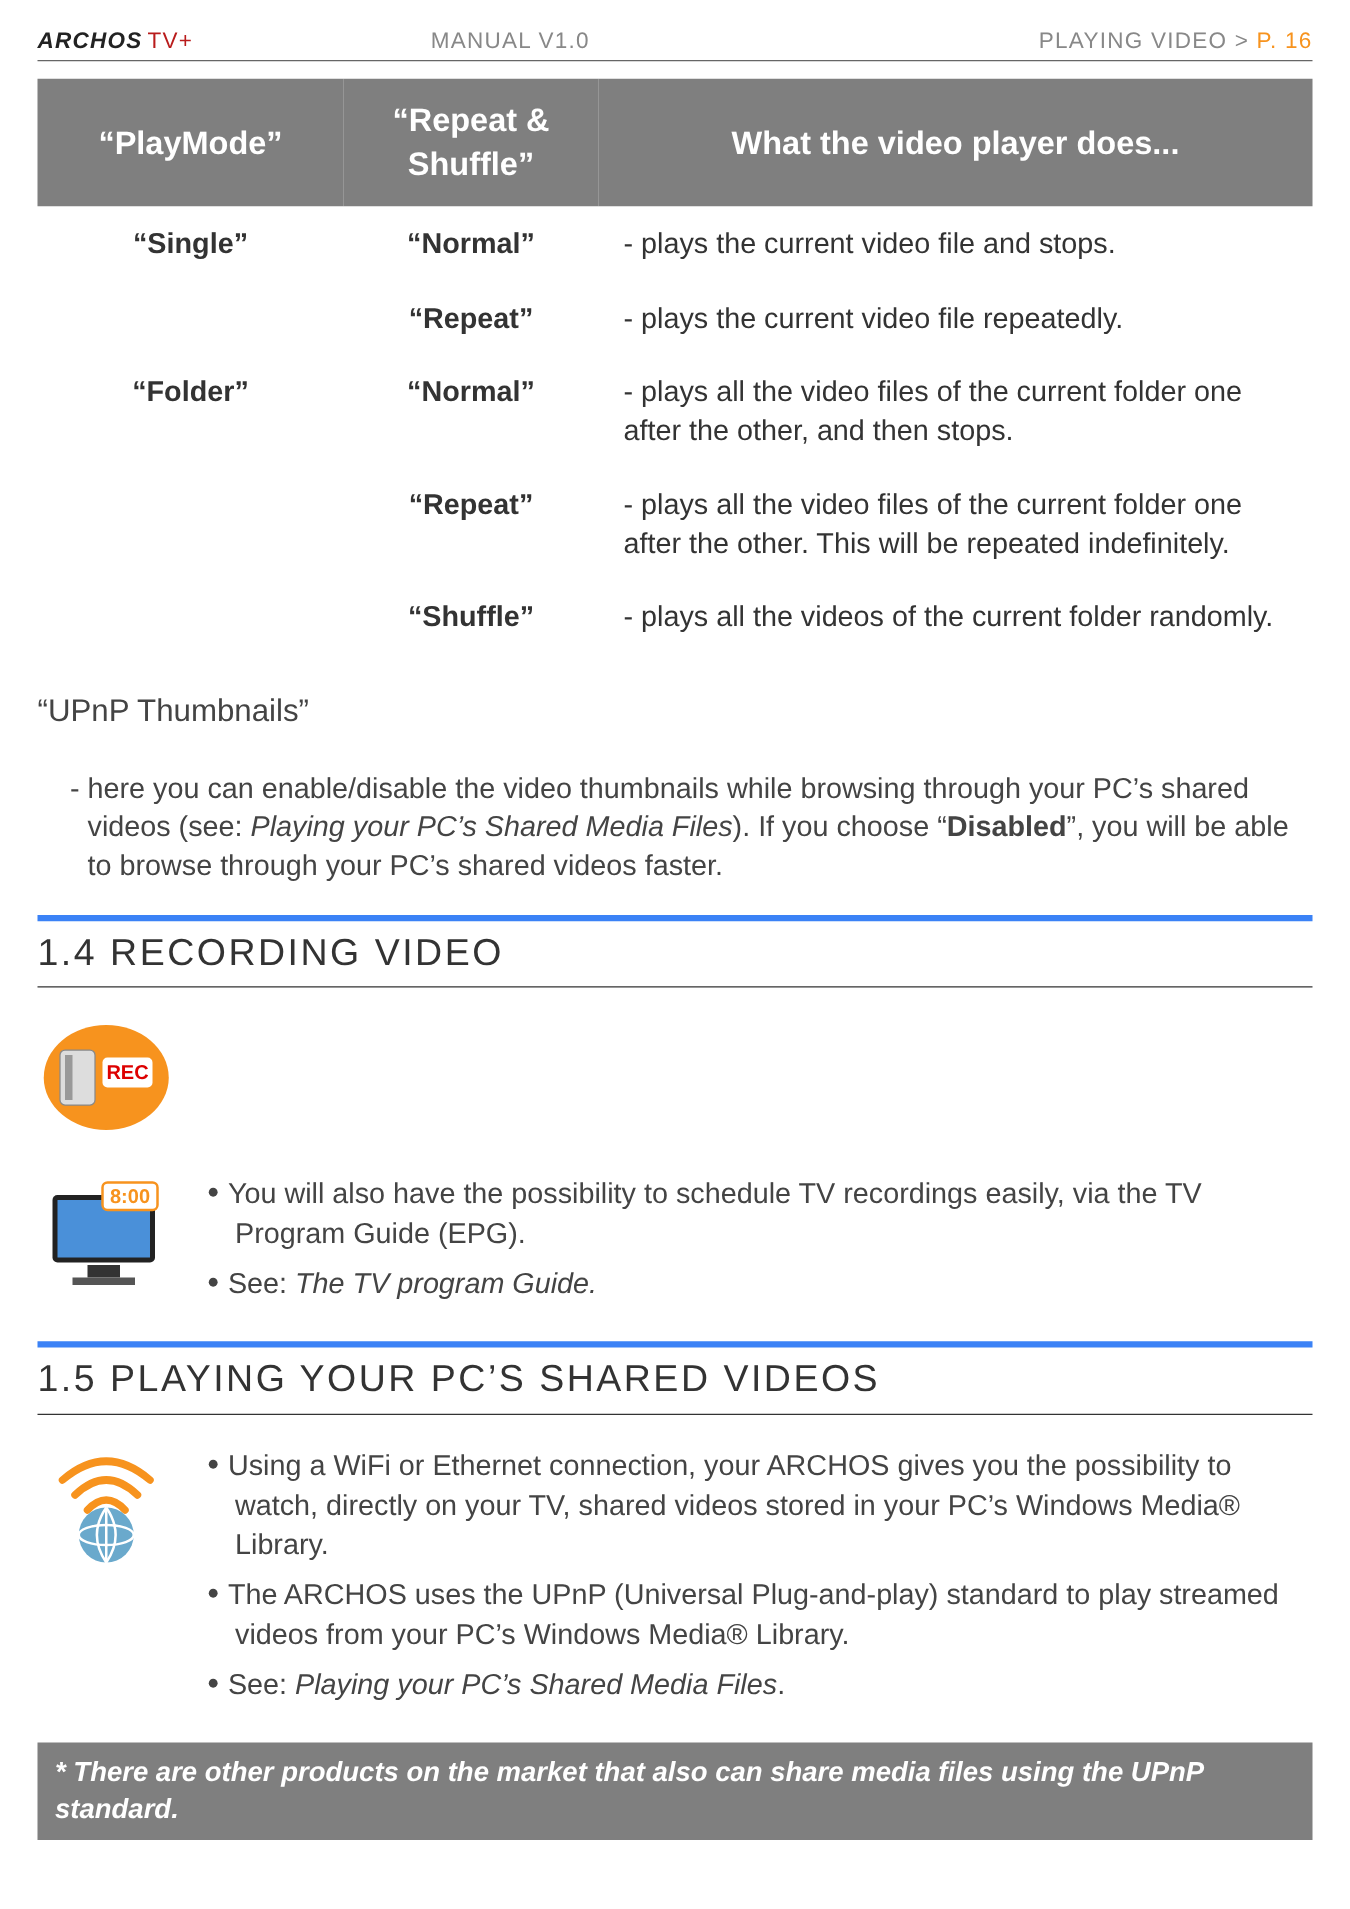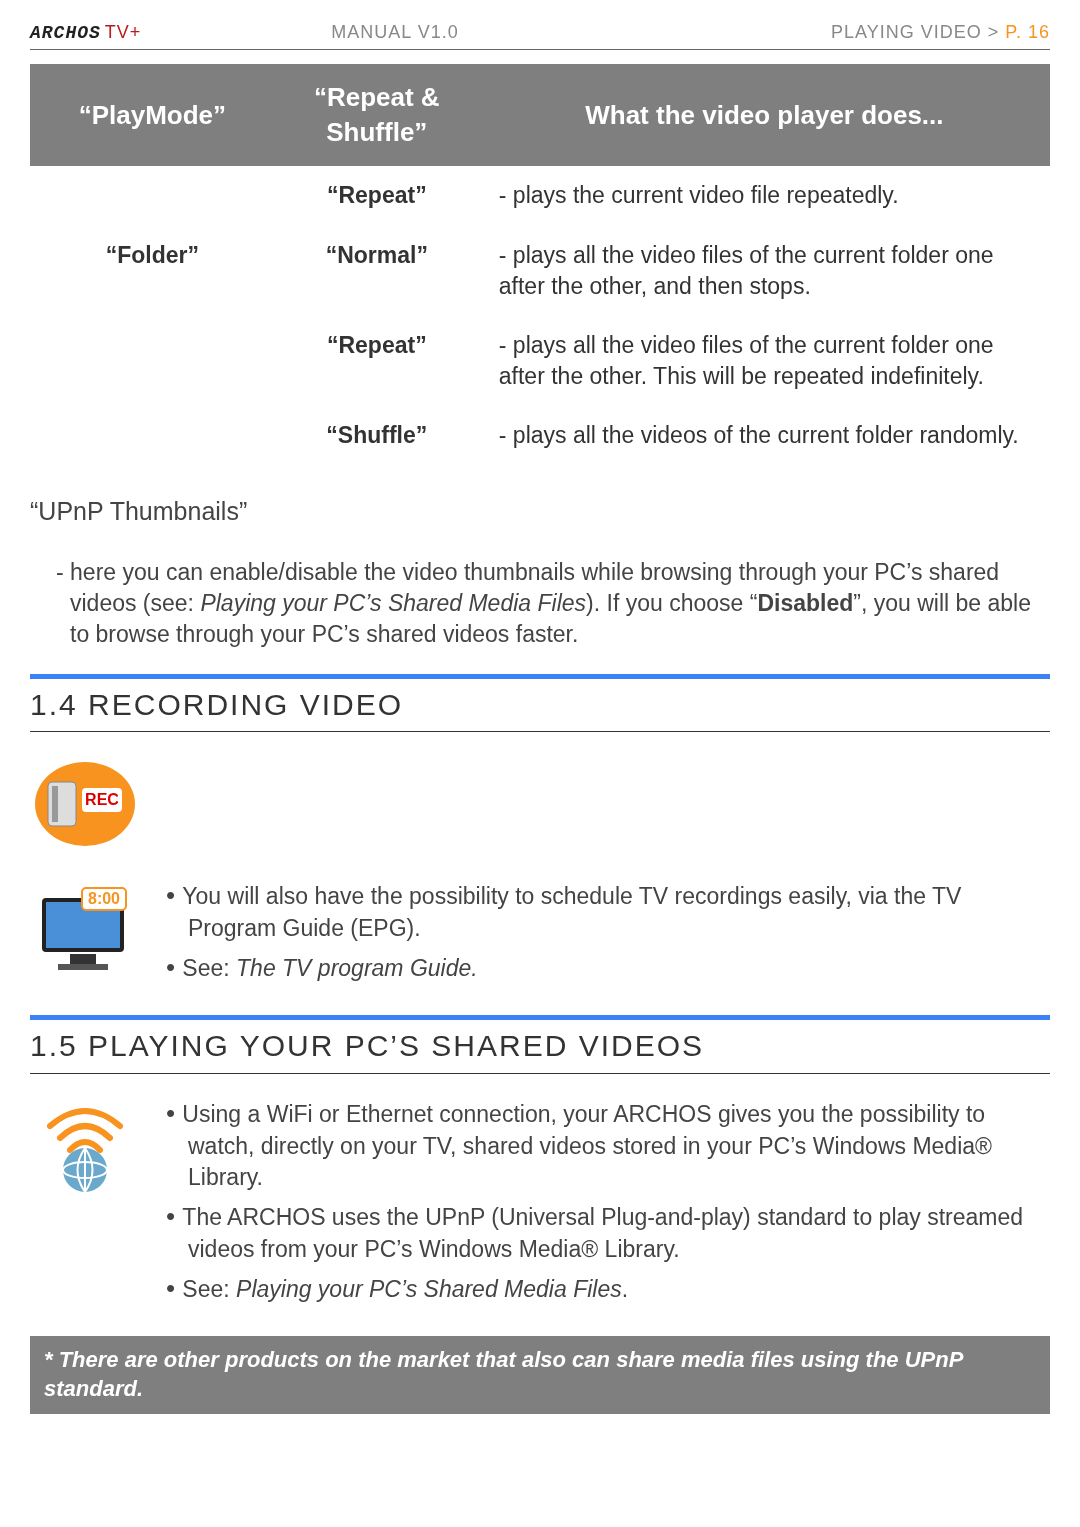--- a/index.html
+++ b/index.html
@@ -15,21 +15,21 @@
   }
   .hdr {
     display: flex;
     align-items: baseline;
     border-bottom: 1px solid #666;
     padding-bottom: 4px;
     margin-bottom: 14px;
     font-size: 18px;
     letter-spacing: 1px;
   }
-  .brand { font-weight: 900; font-style: italic; color:#222; font-family: Liberation Mono, monospace; }
+  .brand { font-weight: 900; font-style: italic; color:#222; font-family: Liberation Sans, sans-serif; }
   .tvplus { color:#b91c1c; font-weight:400; margin-left:4px; }
   .hdr .mid { flex:1; text-align:left; padding-left:190px; color:#888; }
   .hdr .right { color:#888; }
   .hdr .right .pg { color:#f7931e; }
 
   table.modes { width:100%; border-collapse: collapse; margin-bottom:30px; }
   table.modes th {
     background:#7f7f7f; color:#fff; font-weight:700;
     padding:16px 8px; text-align:center; font-size:26px;
   }
@@ -78,20 +78,25 @@
     <span class="pg">P. 16</span>
   </span>
 </div>
 
 <table class="modes">
   <tbody>
       <tr>
     <th>“PlayMode”</th>
     <th>“Repeat &amp; Shuffle”</th>
     <th>What the video player does...</th>
+  </tr>
+  <tr>
+    <td class="qbold">“Single”</td>
+    <td class="qbold">“Normal”</td>
+    <td class="desc">- plays the current video file and stops.</td>
   </tr>
   <tr>
     <td class="qbold"></td>
     <td class="qbold">“Repeat”</td>
     <td class="desc">- plays the current video file repeatedly.</td>
   </tr>
   <tr>
     <td class="qbold">“Folder”</td>
     <td class="qbold">“Normal”</td>
     <td class="desc">- plays all the video files of the current folder one after the other, and then stops.</td>

